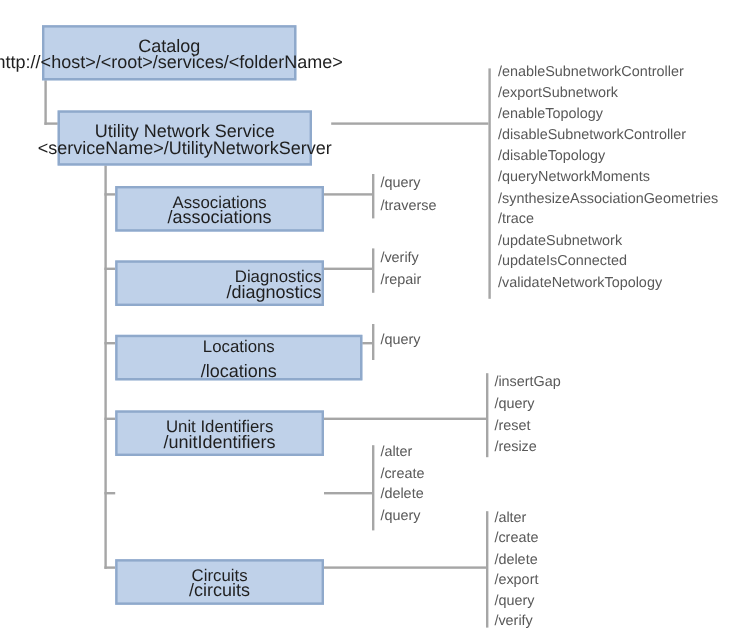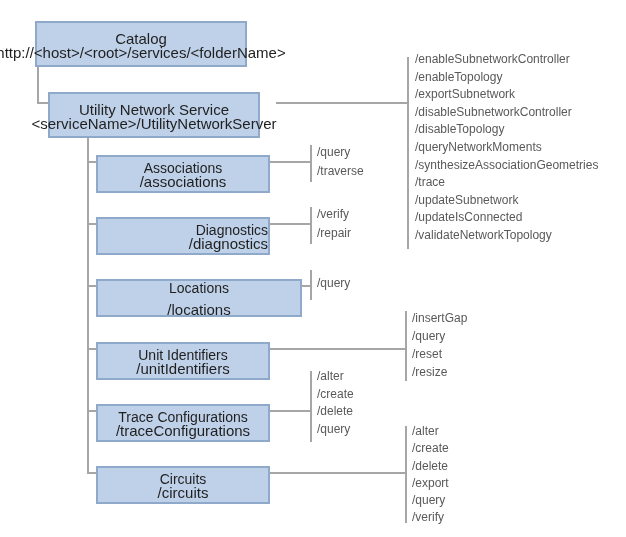--- a/index.html
+++ b/index.html
@@ -108,34 +108,30 @@
   <div class="box small" style="left:96px; top:267px; width:206px; height:38px;justify-content:space-between;">
     <div class="box-title">Locations</div>
     <div class="box-sub">/locations</div>
   </div>
 
   <div class="box small" style="left:96px; top:330px; width:174px; height:38px;">
     <div class="box-title">Unit Identifiers</div>
     <div class="box-sub">/unitIdentifiers</div>
   </div>
 
-  <div class="box small" style="left:96px; top:392px; width:174px; height:38px;">
-    <div class="box-title">Trace Configurations</div>
-    <div class="box-sub">/traceConfigurations</div>
-  </div>
 
   <div class="box small" style="left:96px; top:454px; width:174px; height:38px;">
     <div class="box-title">Circuits</div>
     <div class="box-sub">/circuits</div>
   </div>
 
   <div class="ops" style="left:415px; top:51px; line-height:17.6px;">
       <div class="op">/enableSubnetworkController</div>
+      <div class="op">/exportSubnetwork</div>
       <div class="op">/enableTopology</div>
-      <div class="op">/exportSubnetwork</div>
       <div class="op">/disableSubnetworkController</div>
       <div class="op">/disableTopology</div>
       <div class="op">/queryNetworkMoments</div>
       <div class="op">/synthesizeAssociationGeometries</div>
       <div class="op">/trace</div>
       <div class="op">/updateSubnetwork</div>
       <div class="op">/updateIsConnected</div>
       <div class="op">/validateNetworkTopology</div>
     </div>
 

